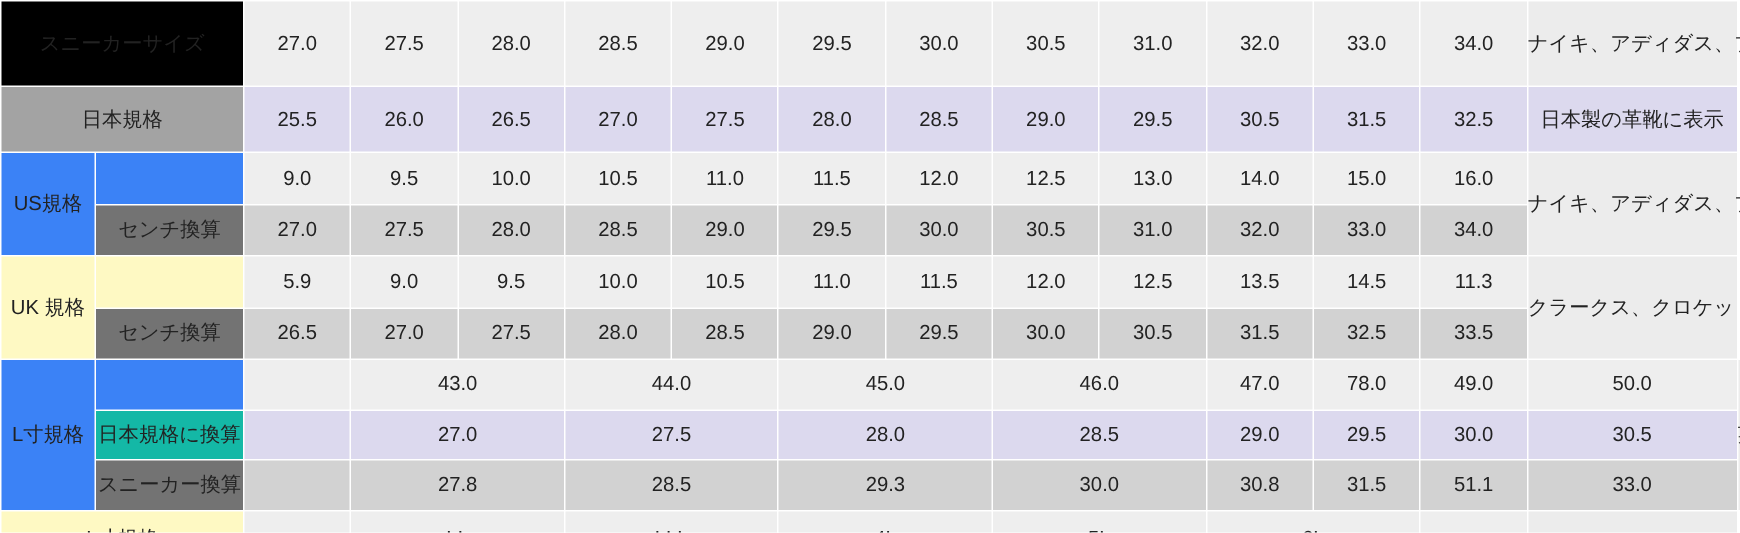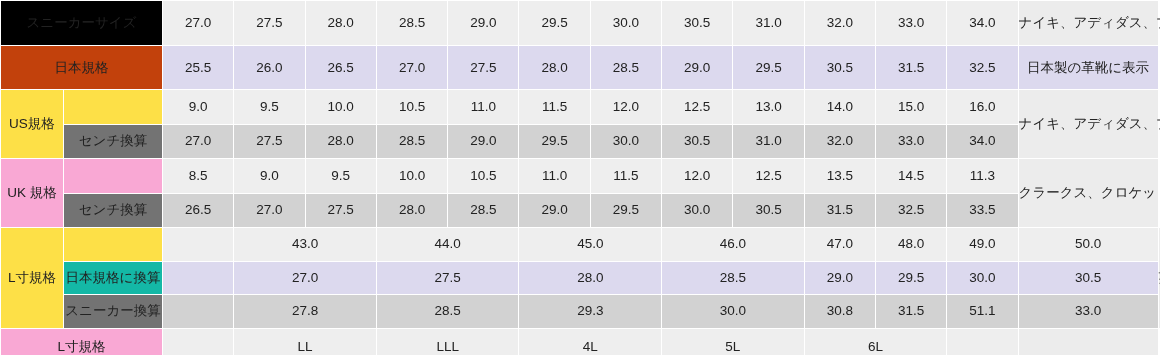--- a/index.html
+++ b/index.html
@@ -37,32 +37,32 @@
   col.c-data { width: 70.3px; }
   col.c-note { width: 139px; }
 
   
   .lab-black {
     background: #000000; color: #ffffff;
     text-align: left; padding-left: 10px;
     font-size: 14px; font-weight: normal;
   }
   .lab-blue {
-    background: #c2410c; color: #ffffff;
+    background: #a3a3a3; color: #ffffff;
     text-align: left; padding-left: 10px;
     font-size: 13.5px;
   }
   .lab-darkgray {
-    background: #fde047; color: #ffffff;
+    background: #3b82f6; color: #ffffff;
     text-align: left; padding-left: 10px;
     font-size: 13.5px;
     margin-top: 12px;
   }
   .lab-midgray {
-    background: #f9a8d4; color: #ffffff;
+    background: #fef9c3; color: #ffffff;
     text-align: left; padding-left: 10px;
     font-size: 13.5px;
   }
   .sub-lav {
     background: #14b8a6; color: #262626;
     text-align: left; padding-left: 10px;
     font-size: 13px;
   }
   .sub-gray {
     background: #737373; color: #262626;
@@ -92,21 +92,21 @@
     padding: 5px 9px;
     font-size: 12.3px;
     color: #1f1f1f;
     line-height: 1.5;
     white-space: normal;
     vertical-align: middle;
   }
   .note-blank { background: #ececec; }
 
   
-  .r-h    { height: 44px; }
+  .r-h    { height: 56px; }
   .r-jp   { height: 43px; }
   .r-n    { height: 33.5px; }
   .r-eu   { height: 32.5px; }
   .r-l    { height: 36px; }
 </style>
 </head>
 <body>
 
 <div id="wrap">
   <table class="size-chart">
@@ -193,21 +193,21 @@
         <td class="d-gray">30.5</td>
         <td class="d-gray">31.0</td>
         <td class="d-gray">32.0</td>
         <td class="d-gray">33.0</td>
         <td class="d-gray">34.0</td>
       </tr>
 
       <tr class="r-n">
         <td class="lab-midgray" rowspan="2">UK 規格</td>
         <td class="lab-midgray"></td>
-        <td class="d-light">8.5</td>
+        <td class="d-light">5.9</td>
         <td class="d-light">9.0</td>
         <td class="d-light">9.5</td>
         <td class="d-light">10.0</td>
         <td class="d-light">10.5</td>
         <td class="d-light">11.0</td>
         <td class="d-light">11.5</td>
         <td class="d-light">12.0</td>
         <td class="d-light">12.5</td>
         <td class="d-light">13.5</td>
         <td class="d-light">14.5</td>
@@ -233,21 +233,21 @@
 
       <tr class="r-eu">
         <td class="lab-darkgray" rowspan="3">L寸規格</td>
         <td class="lab-darkgray"></td>
         <td class="d-blank-light"></td>
         <td class="d-light" colspan="2">43.0</td>
         <td class="d-light" colspan="2">44.0</td>
         <td class="d-light" colspan="2">45.0</td>
         <td class="d-light" colspan="2">46.0</td>
         <td class="d-light">47.0</td>
-        <td class="d-light">48.0</td>
+        <td class="d-light">78.0</td>
         <td class="d-light">49.0</td>
         <td class="d-light">50.0</td>
         <td class="note" rowspan="3">英国以外のヨーロッパ製品に表示</td>
       </tr>
 
       <tr class="r-eu">
         <td class="sub-lav">日本規格に換算</td>
         <td class="d-blank-lav"></td>
         <td class="d-lav" colspan="2">27.0</td>
         <td class="d-lav" colspan="2">27.5</td>

